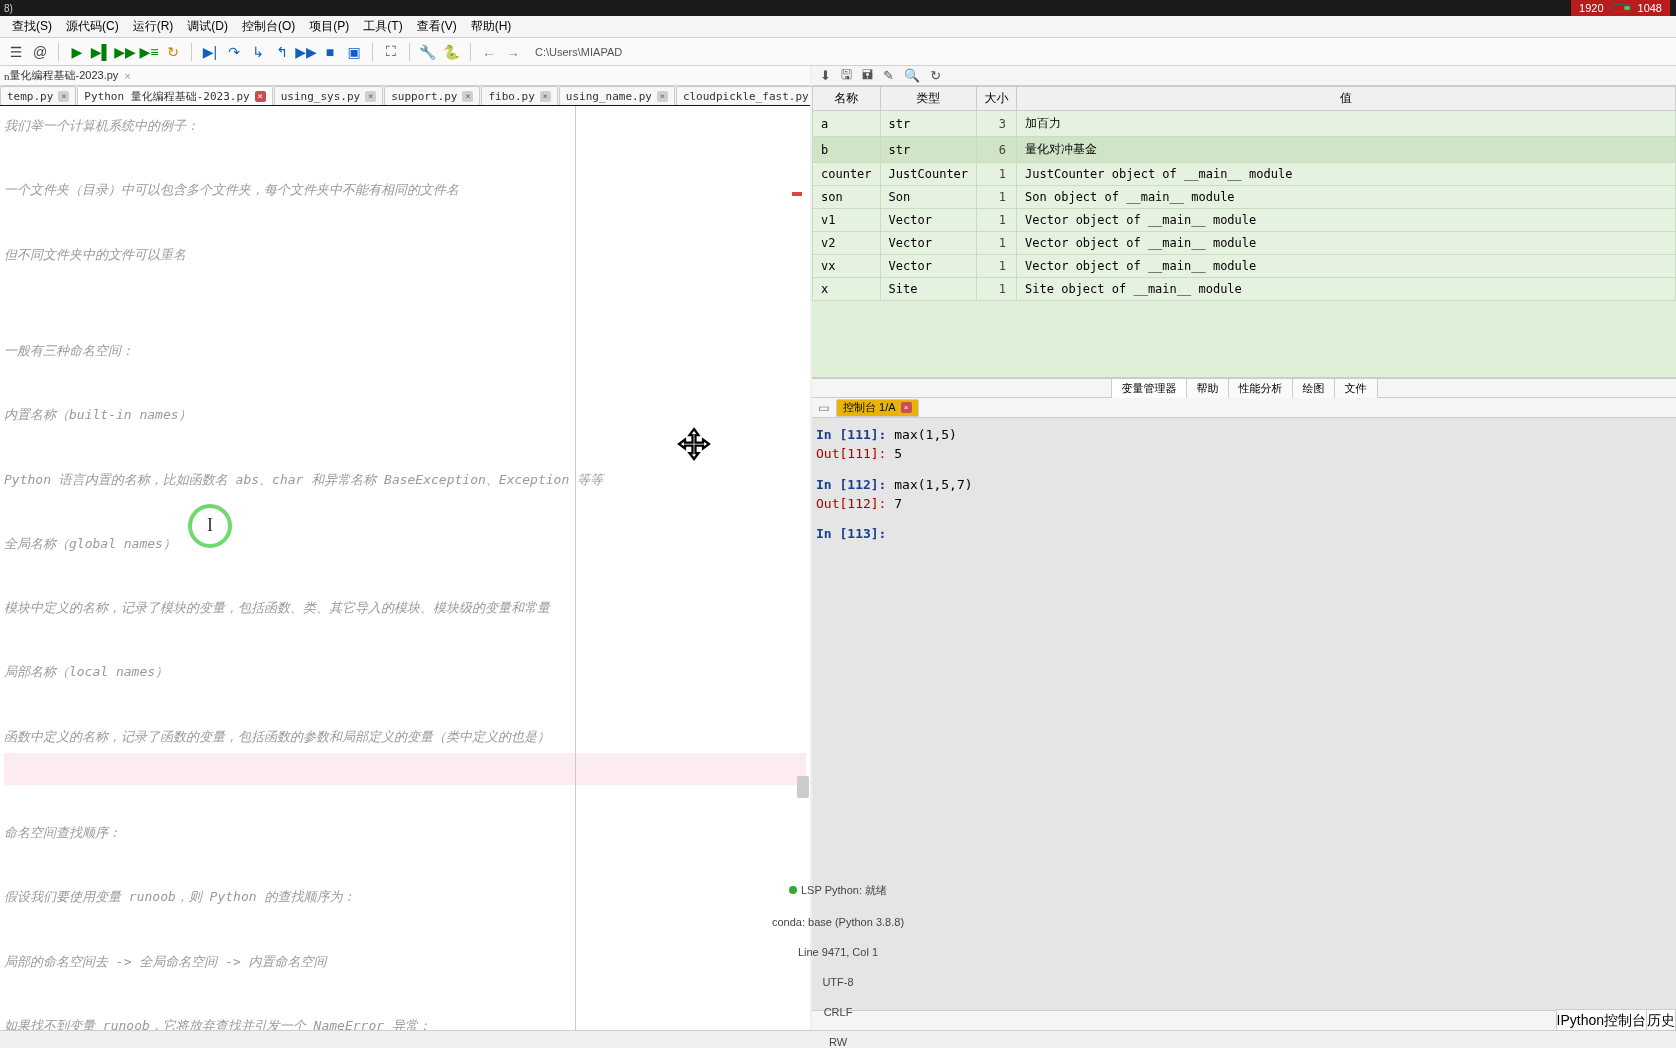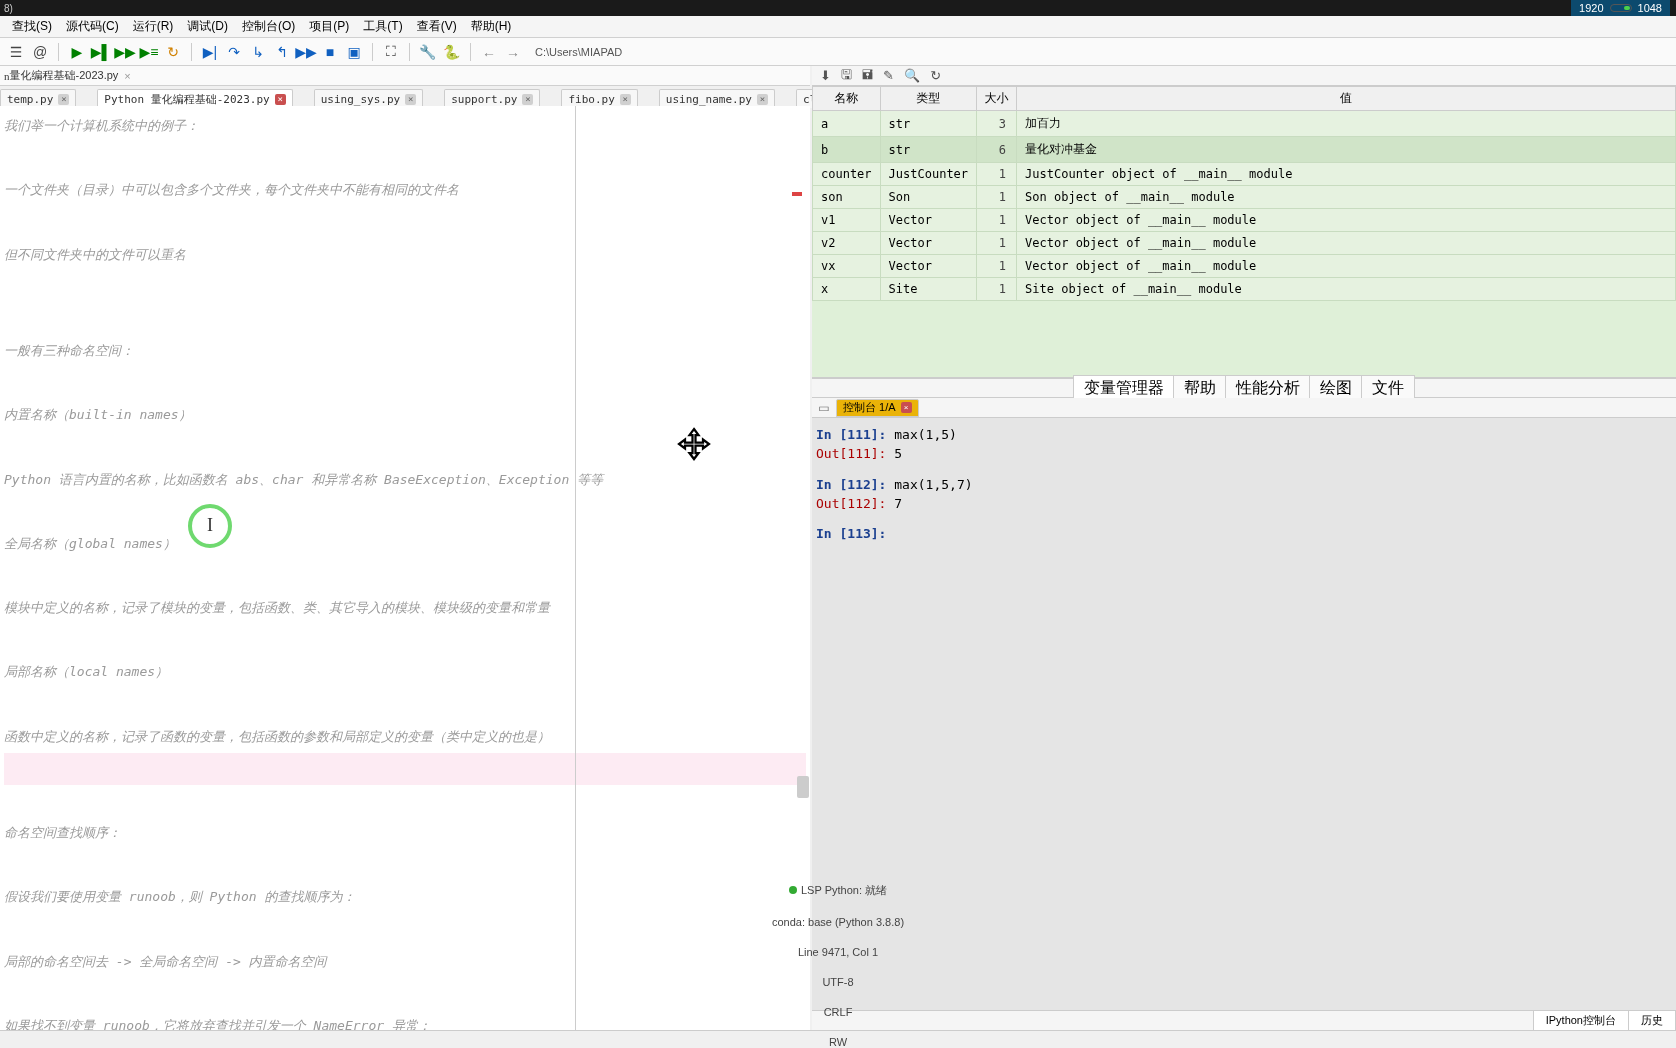--- a/index.html
+++ b/index.html
@@ -1,35 +1,35 @@
 <!DOCTYPE html>
 <html><head>
 <meta charset="utf-8">
 <style>
   * { margin: 0; padding: 0; box-sizing: border-box; }
   body { font-family: "Microsoft YaHei", sans-serif; font-size: 12px; background: #f0f0f0; overflow: hidden; width: 1676px; height: 1048px; position: relative; }
 
   
   .win-hint { position:absolute; top:0; left:0; right:0; height:16px; background:#1a1a1a; color:#ccc; font-size:10px; display:flex; align-items:center; padding-left:4px;}
-  .win-hint .res { position:absolute; right:6px; top:0; height:16px; display:flex; align-items:center; gap:6px; background:#0c4a6e; padding:0 8px; color:#fff; font-size:11px;}
+  .win-hint .res { position:absolute; right:6px; top:0; height:16px; display:flex; align-items:center; gap:6px; background:#b91c1c; padding:0 8px; color:#fff; font-size:11px;}
   .win-hint .res .ind { width:22px; height:8px; border:1px solid #555; border-radius:4px; position:relative; }
   .win-hint .res .ind::after { content:''; position:absolute; right:1px; top:1px; width:6px; height:4px; background:#4ad24a; border-radius:2px; }
 
   .menubar { position:absolute; top:16px; left:0; right:0; height:22px; background:#f5f5f5; border-bottom:1px solid #d0d0d0; display:flex; align-items:center; padding-left:6px; gap:2px; }
   .menubar span { padding:2px 6px; cursor:default; }
 
   .toolbar { position:absolute; top:38px; left:0; right:0; height:28px; background:#fafafa; border-bottom:1px solid #d0d0d0; display:flex; align-items:center; padding-left:6px; gap:4px; }
   .tb-btn { width:20px; height:20px; display:flex; align-items:center; justify-content:center; font-size:14px; color:#444; cursor:pointer; border-radius:2px; }
   .tb-sep { width:1px; height:18px; background:#ccc; margin:0 4px; }
   .tb-path { margin-left:8px; font-size:11px; color:#555; }
 
   .path-tab { position:absolute; top:66px; left:0; height:20px; display:flex; align-items:center; padding-left:4px; font-size:11px; color:#333; background:#fafafa; width:810px; border-bottom:1px solid #d0d0d0;}
   .path-tab .x { color:#999; margin-left:6px; }
 
-  .tabs { position:absolute; top:86px; left:0; width:810px; height:23px; background:#f0f0f0; display:flex; align-items:flex-end; border-bottom:1px solid #0f172a;gap:20px; }
+  .tabs { position:absolute; top:86px; left:0; width:810px; height:23px; background:#f0f0f0; display:flex; align-items:flex-end; border-bottom:4px solid #0f172a; }
   .tab { height:19px; background:#f7f7f7; border:1px solid #ccc; border-bottom:none; margin-right:1px; padding:0 6px; display:flex; align-items:center; font-family:"Consolas",monospace; font-size:11px; color:#333; border-radius:2px 2px 0 0; cursor:pointer; white-space:nowrap;}
   .tab.active { background:#fff; font-weight:normal; }
   .tab .x { width:11px; height:11px; border-radius:2px; background:#c94f4f; color:#fff; font-size:9px; display:flex; align-items:center; justify-content:center; margin-left:5px; line-height:1;}
   .tab .xg { width:11px; height:11px; border-radius:2px; background:#d0d0d0; color:#666; font-size:9px; display:flex; align-items:center; justify-content:center; margin-left:5px; line-height:1;}
   .tabs .more { margin-left:auto; width:18px; text-align:center; color:#666; }
 
   .editor { position:absolute; top:106px; left:0; width:810px; bottom:18px; background:#fff; font-family:"Consolas","Microsoft YaHei",monospace; font-size:13px; color:#9a9a9a; font-style:italic; padding:4px 4px 4px 4px; line-height:1.55; overflow:hidden;}
   .editor .line { white-space:pre; padding:6px 0; }
   .editor .hl { background:#fdebf3; }
   .editor .folding { position:absolute; left:575px; top:0; bottom:0; width:1px; background:#ccc; }
@@ -44,36 +44,36 @@
   .right { position:absolute; top:66px; left:812px; right:0; bottom:18px; background:#fafafa; display:flex; flex-direction:column; }
   .var-toolbar { height:20px; display:flex; align-items:center; gap:10px; padding-left:8px; border-bottom:1px solid #ccc; background:#f5f5f5;}
   .var-toolbar span { font-size:13px; color:#555; cursor:pointer; }
   .var-table { flex:0 0 292px; background:#dff0d8; border-bottom:1px solid #ccc; overflow:hidden; }
   .var-table table { width:100%; border-collapse:collapse; font-family:"Consolas","Microsoft YaHei",monospace; font-size:12px; }
   .var-table th { background:#f0f0f0; border:1px solid #ccc; padding:3px 6px; font-weight:normal; text-align:center; height:22px;}
   .var-table td { border:1px solid #c8dcc0; padding:4px 8px; background:#e6f2e0; }
   .var-table tr.sel td { background:#d0e4c8; }
   .var-table td.idx { color:#444; text-align:right; padding-right:10px;}
   .var-tabs { height:20px; display:flex; align-items:center; justify-content:center; gap:0; border-top:1px solid #ccc; border-bottom:1px solid #ccc; background:#f5f5f5;}
-  .var-tabs span { padding:2px 10px; border:1px solid #ccc; border-bottom:none; margin:18px -1px; font-size:16px; cursor:pointer; background:#fafafa;}
+  .var-tabs span { padding:2px 10px; border:1px solid #ccc; border-bottom:none; margin:18px -1px; font-size:11px; cursor:pointer; background:#fafafa;}
   .var-tabs span.active { background:#fff; }
 
   .console-tabs { height:20px; display:flex; align-items:center; padding-left:4px; background:#f5f5f5; border-bottom:1px solid #ccc; gap:4px;}
   .console-tabs .ct-icon { width:16px; text-align:center; color:#666;}
   .console-tabs .ctab { height:18px; border:1px solid #ccc; background:#eab308; padding:0 6px; display:flex; align-items:center; font-size:11px; border-radius:2px 2px 0 0;}
   .console-tabs .ctab .x { width:11px; height:11px; border-radius:2px; background:#c94f4f; color:#fff; font-size:8px; display:flex; align-items:center; justify-content:center; margin-left:5px;}
 
   .console { flex:1; background:#e5e5e5; font-family:"Consolas",monospace; font-size:13px; padding:8px 4px; line-height:1.45; overflow:auto;}
   .console .prompt { color:#1a3f8f; font-weight:bold;}
   .console .num { color:#1a3f8f; font-weight:bold;}
   .console .out { color:#a00;}
   .console .fn { color:#000; }
 
   .console-bottom { height:20px; display:flex; align-items:center; justify-content:flex-end; border-top:1px solid #ccc; background:#f5f5f5;}
-  .console-bottom span { padding:2px 12px; border:1px solid #ccc; font-size:11px; margin-left:-1px; cursor:pointer; background:#fff;}
+  .console-bottom span { padding:2px 0; border:1px solid #ccc; font-size:14px; margin-left:-1px; cursor:pointer; background:#fff;}
 
   .statusbar { position:absolute; left:0; right:0; bottom:0; height:18px; background:#f0f0f0; border-top:1px solid #ccc; display:flex; align-items:center; font-size:11px; color:#444; padding:0 8px; gap:18px; justify-content:flex-end;flex-direction:column;}
   .statusbar .dot { width:8px; height:8px; border-radius:50%; background:#3a3; display:inline-block; margin-right:4px;}
 
   .green { color:#008000; }
   .blue  { color:#1060c0; }
   .orange{ color:#d08000; }
   .gray  { color:#888; }
 </style>
 </head>

